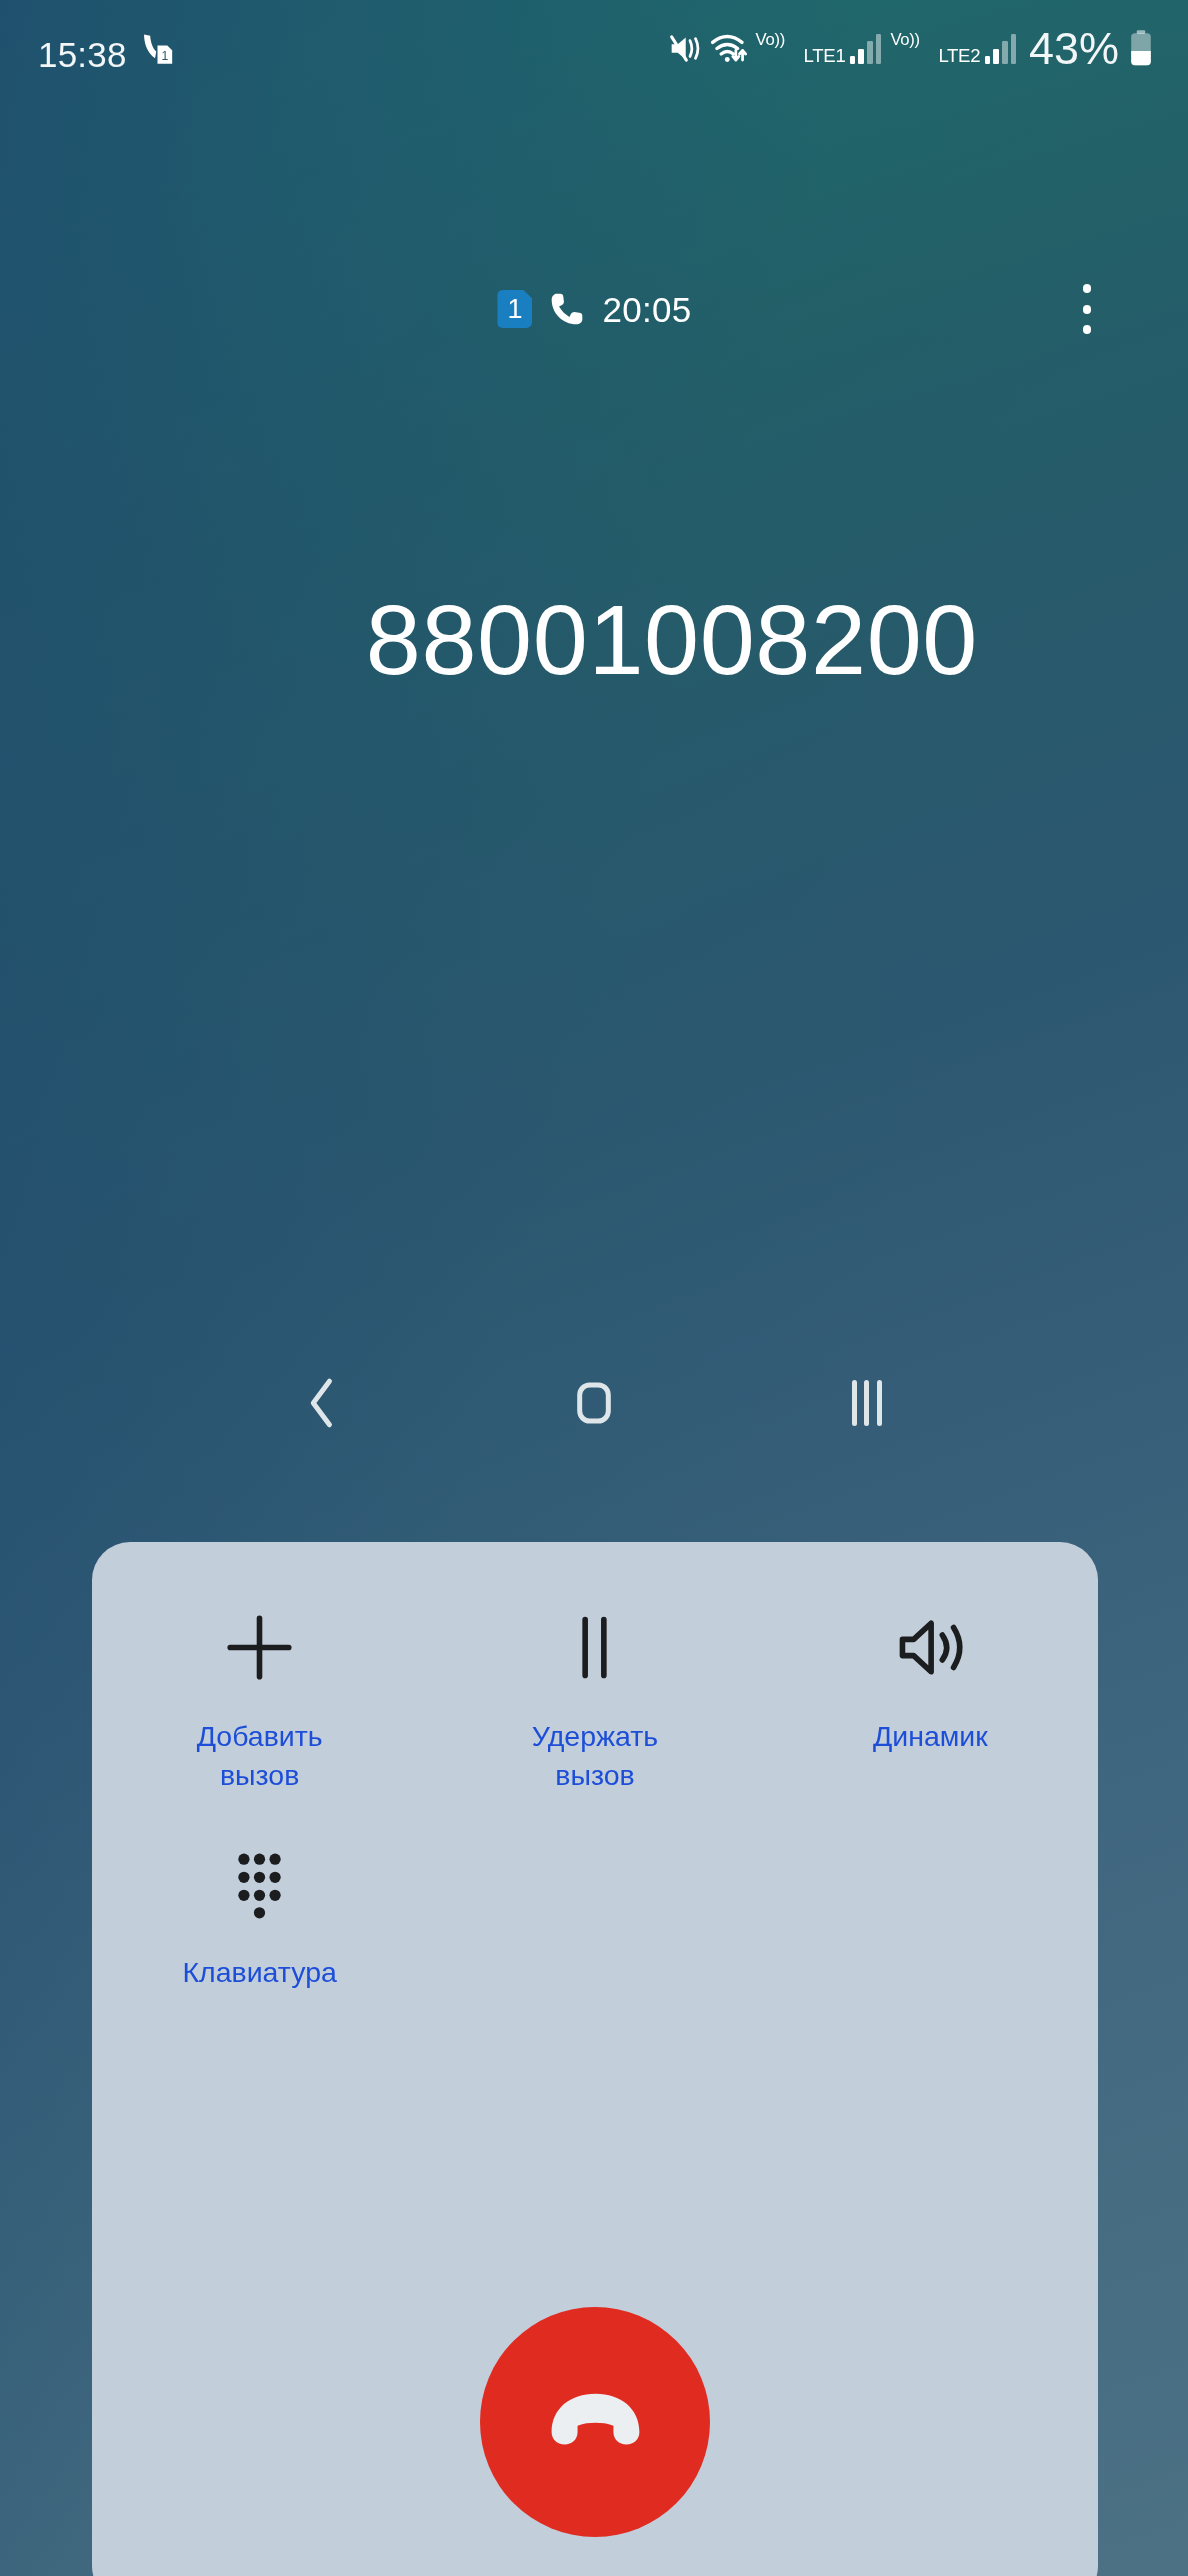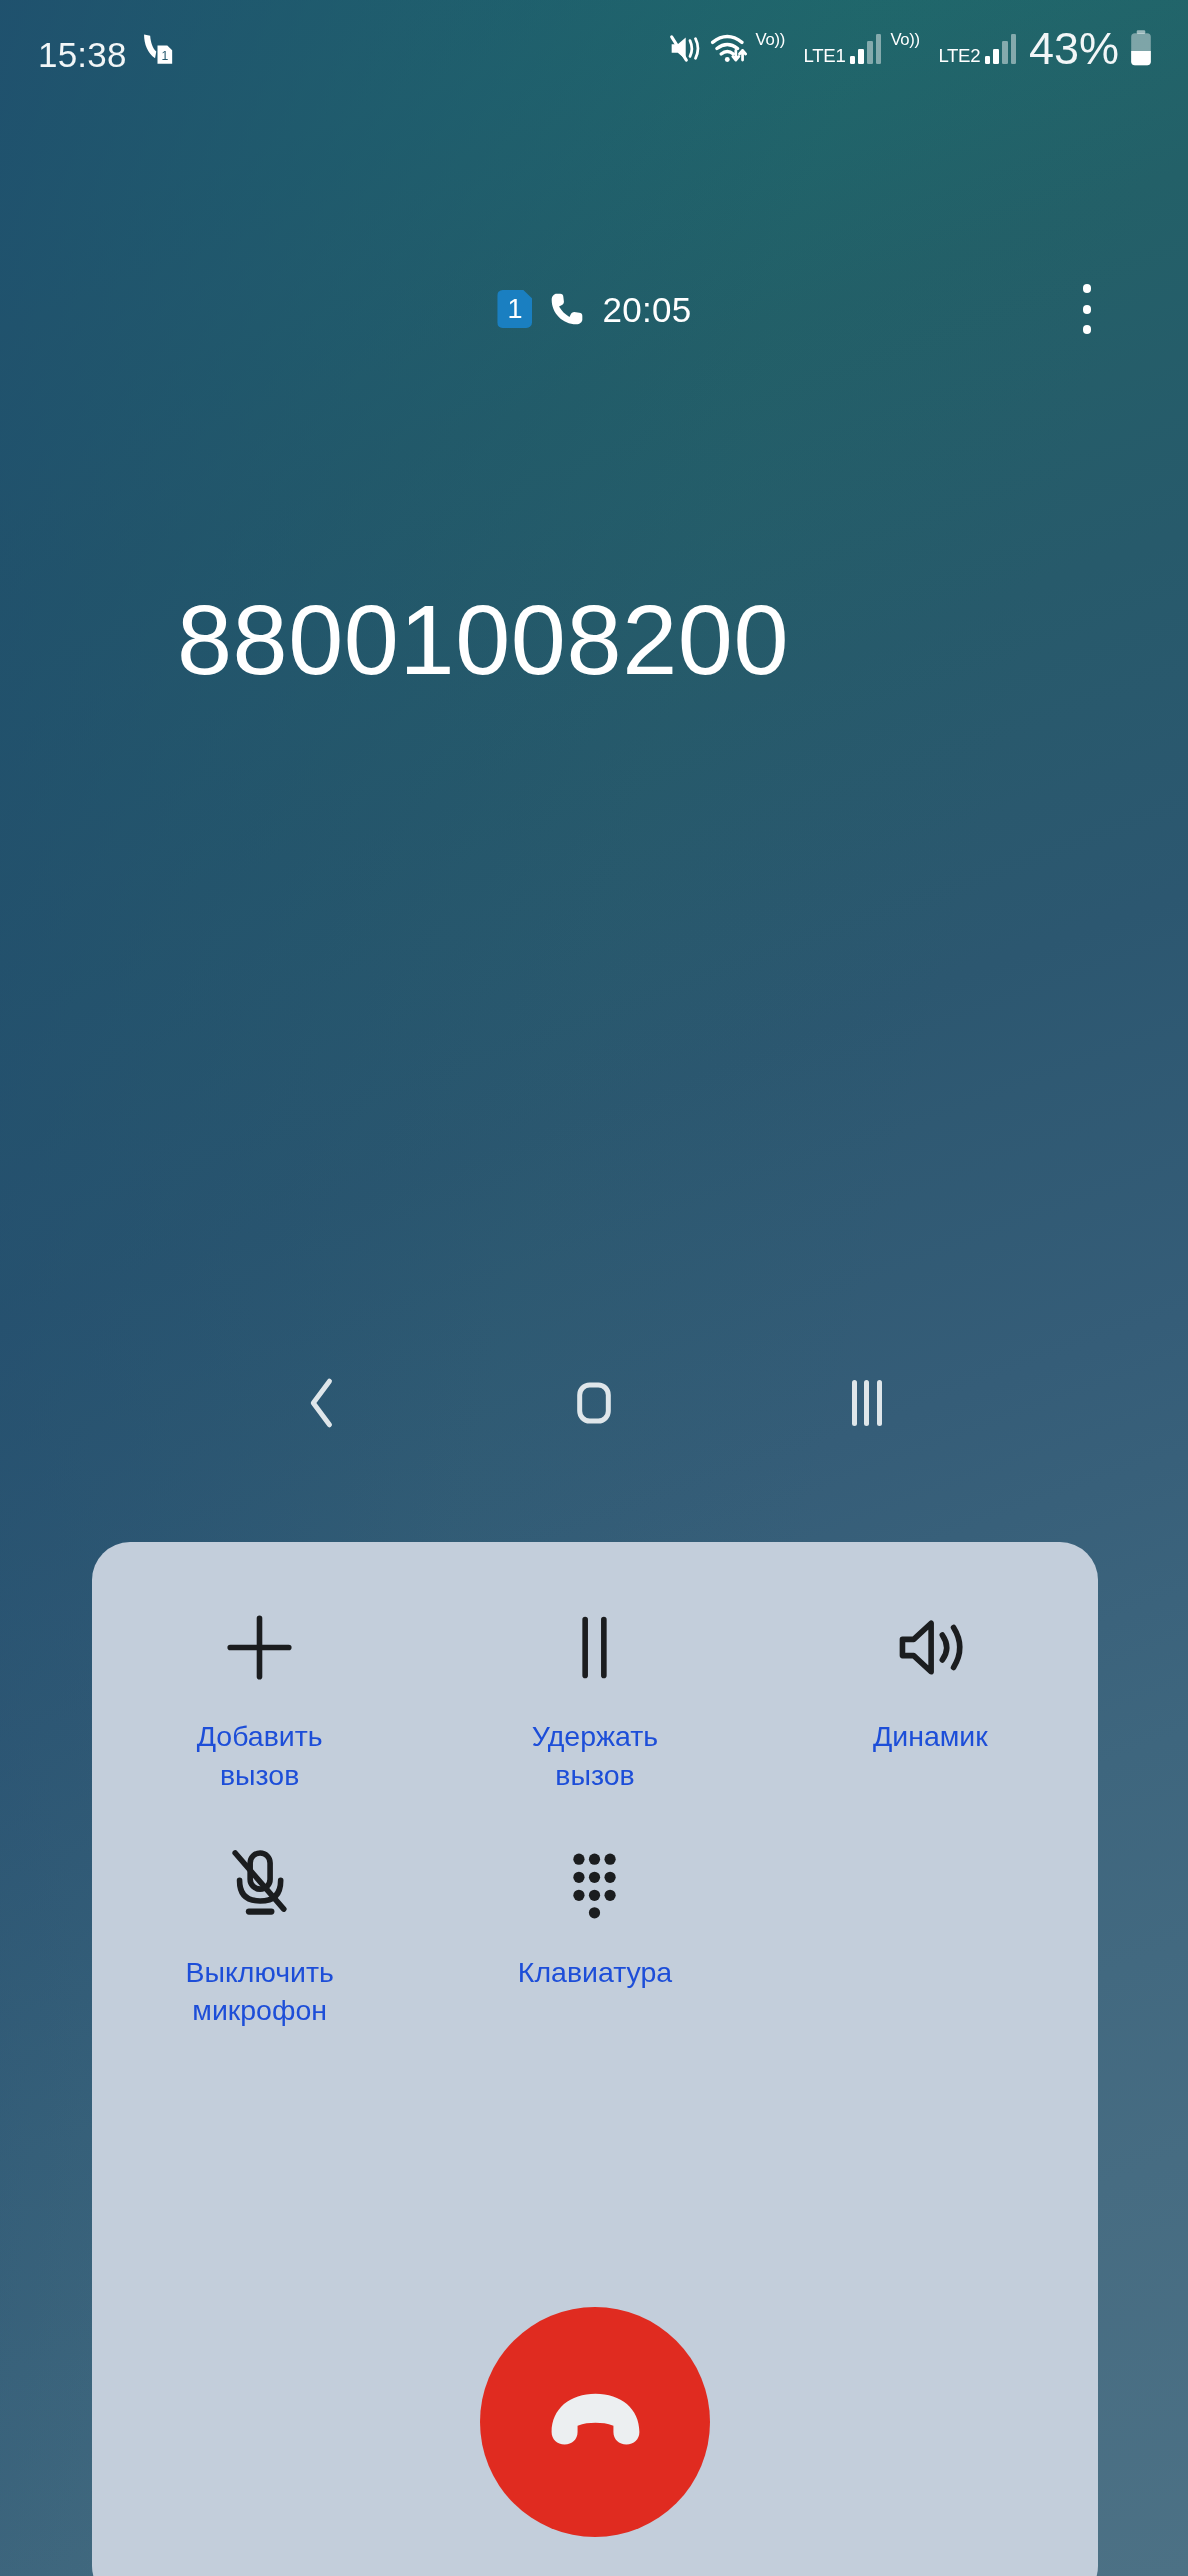--- a/index.html
+++ b/index.html
@@ -174,23 +174,23 @@
     width: 8.7px;
     height: 8.7px;
     border-radius: 50%;
     background: #ffffff;
   }
 
   
   .phone-number {
     position: absolute;
     top: 416px;
-    left: 0;
+    left: 12px;
     width: 966px;
-    text-align: center;
+    text-align: right;
     font-size: 99px;
     color: #ffffff;
     letter-spacing: 0.6px;
     line-height: 1.1;
     font-weight: 400;
   }
 
   
   .control-panel {
     position: absolute;
@@ -408,32 +408,20 @@
         <div class="call-btn-icon">
           <svg class="icon-svg" width="81" height="81" viewBox="0 0 130 130">
             <path d="M20 52 h18 L66 26 v78 L38 78 H20 Z" stroke="#1b1d1f" stroke-width="9" fill="none" stroke-linejoin="round" stroke-linecap="round"></path>
             <path d="M84 45 q14 20 0 40" stroke="#1b1d1f" stroke-width="9" fill="none" stroke-linecap="round"></path>
             <path d="M102 33 q20 32 0 64" stroke="#1b1d1f" stroke-width="9" fill="none" stroke-linecap="round"></path>
           </svg>
         </div>
         <div class="call-btn-label">Динамик</div>
       </div>
 
-      <div class="call-btn">
-        <div class="call-btn-icon">
-          <svg class="icon-svg" width="81" height="81" viewBox="0 0 130 130">
-            <rect x="50" y="16" width="32" height="58" rx="16" stroke="#1b1d1f" stroke-width="9" fill="none"></rect>
-            <path d="M33 60 q0 33 33 33 q33 0 33 -33" stroke="#1b1d1f" stroke-width="9" fill="none" stroke-linecap="round"></path>
-            <path d="M48 110 h36" stroke="#1b1d1f" stroke-width="10" stroke-linecap="round"></path>
-            <path d="M26 16 L104 106" stroke="#1b1d1f" stroke-width="9" stroke-linecap="round"></path>
-          </svg>
-        </div>
-        <div class="call-btn-label">Выключить
-микрофон</div>
-      </div>
 
       <div class="call-btn">
         <div class="call-btn-icon">
           <svg class="icon-svg" width="81" height="81" viewBox="0 0 130 130">
             <g fill="#1b1d1f">
               <circle cx="40" cy="26" r="9"></circle>
                 <circle cx="65" cy="26" r="9"></circle>
                 <circle cx="90" cy="26" r="9"></circle>
               <circle cx="40" cy="55" r="9"></circle>
                 <circle cx="65" cy="55" r="9"></circle>

